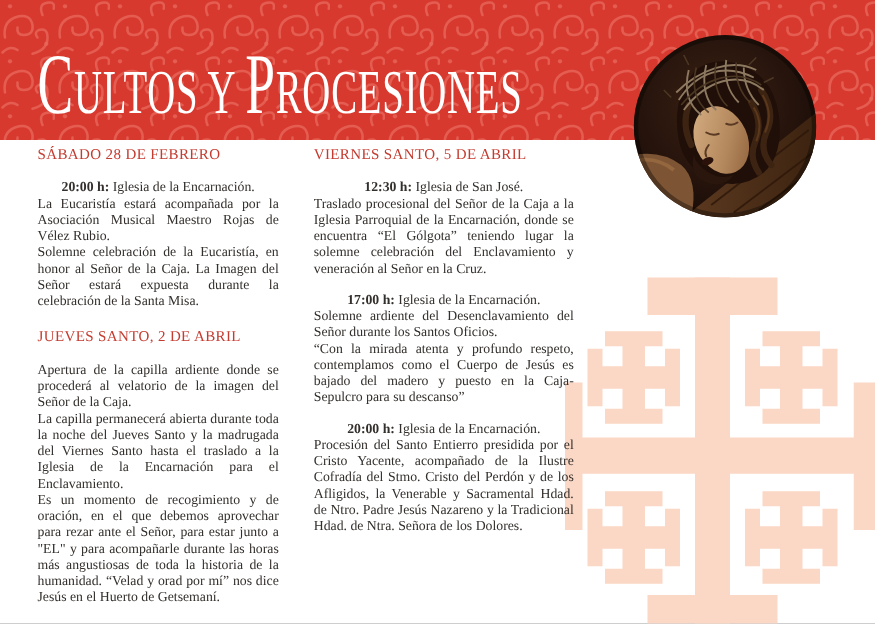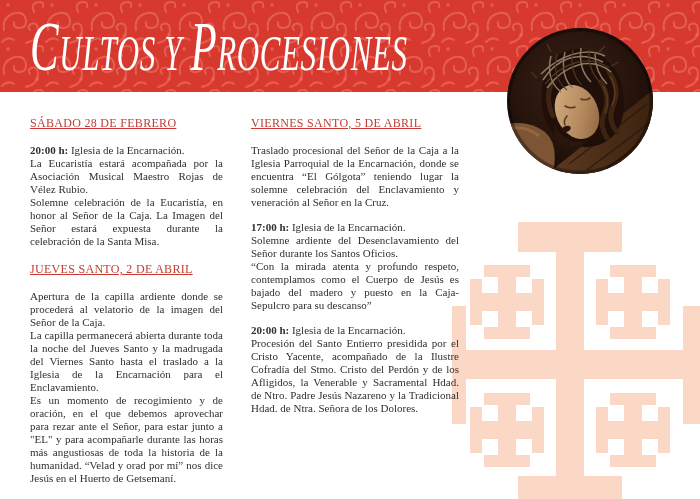--- a/index.html
+++ b/index.html
@@ -2,21 +2,21 @@
 <html style="--banner_red: #d7392f; --banner_swirl: #e8695b; --heading_red: #c43b30; --watermark_peach: #fbd8c5; --text_color: #332f2c; --title_white: #ffffff;"><head>
 <meta charset="utf-8">
 <style>
   html,body{margin:0;padding:0;background:#888;}
   .page{
     position:relative;width:700px;height:499px;background:#fff;
     overflow:hidden;font-family:"Liberation Serif",serif;
   }
 
   
-  .banner{position:absolute;left:0;top:0;width:700px;height:92px;z-index:2;font-style:italic;}
+  .banner{position:absolute;left:0;top:0;width:700px;height:112px;z-index:2;}
   .banner-pattern{position:absolute;left:0;top:0;width:100%;height:100%;display:block;}
   .title{
     position:absolute;left:30px;bottom:10px;margin:0;z-index:3;
     color:#ffffff;font-weight:400;white-space:pre;font-size:0;
     transform:scaleX(0.62);transform-origin:left bottom;letter-spacing:1px;
   }
   .t-big{font-size:69px;line-height:1;}
   .t-small{font-size:50px;line-height:1;}
 
   
@@ -27,26 +27,26 @@
   .jcross .jc{fill:var(--watermark_peach,#fbd8c5);}
 
   
   .col{position:absolute;top:117px;z-index:5;color:var(--text_color,#332f2c);}
   .col-left{left:30px;width:193px;}
   .col-right{left:251px;width:208px;}
   .section{margin:0;}
   .section + .section{margin-top:15px;}
   .heading{
     font-size:12px;line-height:13px;margin:0 0 14px 0;font-weight:400;
-    color:var(--heading_red,#c43b30);letter-spacing:.3px;text-decoration:underline;
+    color:var(--heading_red,#c43b30);letter-spacing:.3px;
   }
   .event{margin:0 0 12px 0;}
   .event:last-child{margin-bottom:0;}
   .event p{margin:0;font-size:11px;line-height:13px;text-align:justify;}
-  .event p.time-line{text-align:left;}
+  .event p.time-line{text-align:center;}
   .time{font-weight:700;}
 </style>
 </head>
 <body>
 
 <div class="page">
 
   <svg class="jcross" viewBox="440 215 272 284" aria-hidden="true">
     <g>
       <rect class="jc" x="556" y="222" width="28" height="283"></rect>
@@ -196,20 +196,21 @@
         <p>La capilla permanecerá abierta durante toda la noche del Jueves Santo y la madrugada del Viernes Santo hasta el traslado a la Iglesia de la Encarnación para el Enclavamiento.</p>
         <p>Es un momento de recogimiento y de oración, en el que debemos aprovechar para rezar ante el Señor, para estar junto a "EL" y para acompañarle durante las horas más angustiosas de toda la historia de la humanidad. “Velad y orad por mí” nos dice Jesús en el Huerto de Getsemaní.</p>
       </article>
     </div>
   </section>
 
   <section class="col col-right">
     <div class="section">
       <h2 class="heading">VIERNES SANTO, 5 DE ABRIL</h2>
       <article class="event">
+        <p class="time-line"><span class="time">12:30 h:</span><span> Iglesia de San José.</span></p>
         <p>Traslado procesional del Señor de la Caja a la Iglesia Parroquial de la Encarnación, donde se encuentra “El Gólgota” teniendo lugar la solemne celebración del Enclavamiento y veneración al Señor en la Cruz.</p>
       </article>
       <article class="event">
       </article>
       <article class="event">
         <p class="time-line"><span class="time">17:00 h:</span><span> Iglesia de la Encarnación.</span></p>
         <p>Solemne ardiente del Desenclavamiento del Señor durante los Santos Oficios.</p>
         <p>“Con la mirada atenta y profundo respeto, contemplamos como el Cuerpo de Jesús es bajado del madero y puesto en la Caja-Sepulcro para su descanso”</p>
       </article>
       <article class="event">

